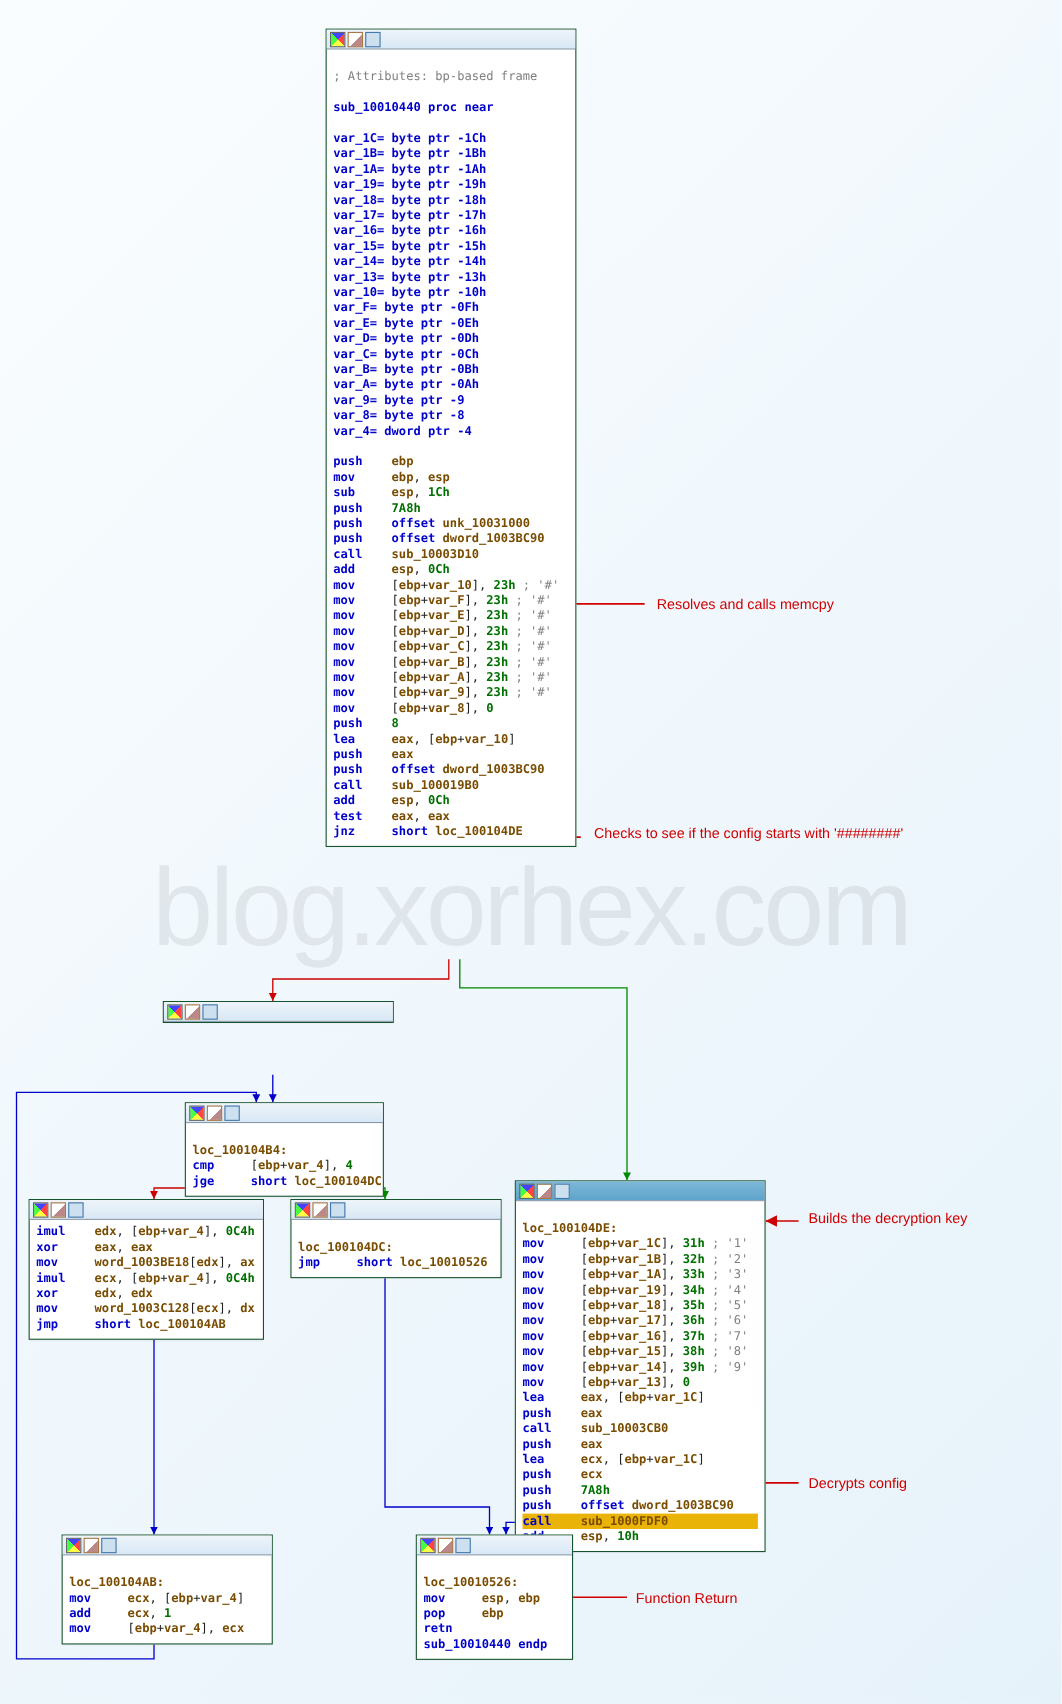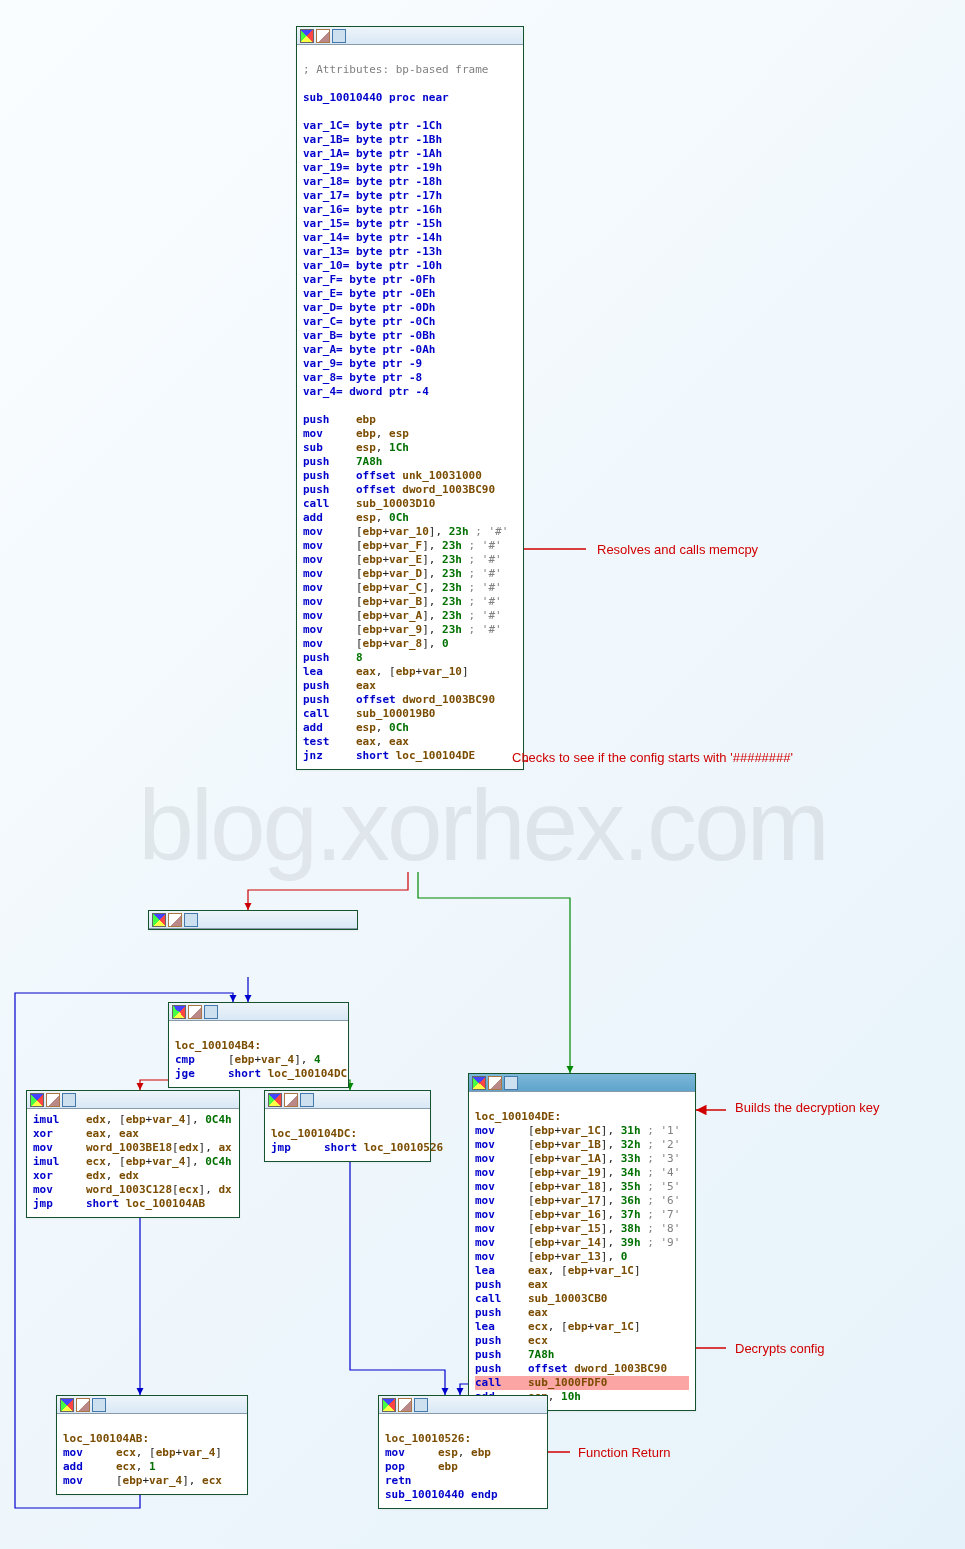--- a/index.html
+++ b/index.html
@@ -71,21 +71,21 @@
   .node .body {
     padding: 4px 6px 6px 6px;
     white-space: pre;
     line-height: 14px;
     color: #222;
   }
   .kw { color: #0000cc; font-weight: bold; }   
   .nm { color: #007000; font-weight: bold; }   
   .sym { color: #7a4c00; font-weight: bold; }  
   .cm { color: #808080; }                       
-  .hl { background: #fca5a5; display:inline-block; width:100%;}
+  .hl { background: #eab308; display:inline-block; width:100%;}
   .annot {
     position: absolute;
     color: #d00000;
     font-family: Arial, sans-serif;
     font-size: 13px;
     z-index: 3;
     line-height: 15px;
   }
 </style>
 </head>
@@ -124,21 +124,21 @@
   <path d="M445 1492 L445 1525 L950 1525 L950 985 L580 985 L580 1073" stroke="#0000cc" fill="none" stroke-width="1.2" opacity="0"></path>
 
   <line x1="474" y1="549" x2="587" y2="549" stroke="#d00000" stroke-width="1.5" marker-end="url(#arR)" transform="rotate(180 530 549)"></line>
   <line x1="456" y1="761" x2="528" y2="761" stroke="#d00000" stroke-width="1.5" marker-end="url(#arR)" transform="rotate(180 492 761)"></line>
   <line x1="696" y1="1110" x2="726" y2="1110" stroke="#d00000" stroke-width="1.5" marker-end="url(#arR)" transform="rotate(180 711 1110)"></line>
   <line x1="636" y1="1348" x2="726" y2="1348" stroke="#d00000" stroke-width="1.5" marker-end="url(#arR)" transform="rotate(180 681 1348)"></line>
   <line x1="510" y1="1452" x2="570" y2="1452" stroke="#d00000" stroke-width="1.5" marker-end="url(#arR)" transform="rotate(180 540 1452)"></line>
 </svg>
 
 <div class="annot" style="top:542px; left:597px;">Resolves and calls memcpy</div>
-<div class="annot" style="top:750px; left:512px;">Checks to see if the config starts with
+<div class="annot" style="top:750px; left:540px;">Checks to see if the config starts with
 '########'</div>
 <div class="annot" style="top:1100px; left:735px;">Builds the
 decryption key</div>
 <div class="annot" style="top:1341px; left:735px;">Decrypts config</div>
 <div class="annot" style="top:1445px; left:578px;">Function Return</div>
 
 <div class="node" style="top:26px; left:296px; width:228px;">
   <div class="titlebar">
     <span class="ticon rgb"></span>
     <span class="ticon pencil"></span>
@@ -225,21 +225,21 @@
   </div>
   <div class="body"><span class="kw">imul    </span><span class="sym">edx</span>, [<span class="sym">ebp</span>+<span class="sym">var_4</span>], <span class="nm">0C4h</span>
 <span class="kw">xor     </span><span class="sym">eax</span>, <span class="sym">eax</span>
 <span class="kw">mov     </span><span class="sym">word_1003BE18</span>[<span class="sym">edx</span>], <span class="sym">ax</span>
 <span class="kw">imul    </span><span class="sym">ecx</span>, [<span class="sym">ebp</span>+<span class="sym">var_4</span>], <span class="nm">0C4h</span>
 <span class="kw">xor     </span><span class="sym">edx</span>, <span class="sym">edx</span>
 <span class="kw">mov     </span><span class="sym">word_1003C128</span>[<span class="sym">ecx</span>], <span class="sym">dx</span>
 <span class="kw">jmp     short </span><span class="sym">loc_100104AB</span></div>
 </div>
 
-<div class="node" style="top:1090px; left:264px; width:167px;">
+<div class="node" style="top:1090px; left:264px; width:192px;">
   <div class="titlebar">
     <span class="ticon rgb"></span>
     <span class="ticon pencil"></span>
     <span class="ticon clip"></span>
   </div>
   <div class="body">
 <span class="sym">loc_100104DC:</span>
 <span class="kw">jmp     short </span><span class="sym">loc_10010526</span></div>
 </div>
 
@@ -279,21 +279,21 @@
     <span class="ticon pencil"></span>
     <span class="ticon clip"></span>
   </div>
   <div class="body">
 <span class="sym">loc_100104AB:</span>
 <span class="kw">mov     </span><span class="sym">ecx</span>, [<span class="sym">ebp</span>+<span class="sym">var_4</span>]
 <span class="kw">add     </span><span class="sym">ecx</span>, <span class="nm">1</span>
 <span class="kw">mov     </span>[<span class="sym">ebp</span>+<span class="sym">var_4</span>], <span class="sym">ecx</span></div>
 </div>
 
-<div class="node" style="top:1395px; left:378px; width:170px;">
+<div class="node" style="top:1395px; left:378px; width:143px;">
   <div class="titlebar">
     <span class="ticon rgb"></span>
     <span class="ticon pencil"></span>
     <span class="ticon clip"></span>
   </div>
   <div class="body">
 <span class="sym">loc_10010526:</span>
 <span class="kw">mov     </span><span class="sym">esp</span>, <span class="sym">ebp</span>
 <span class="kw">pop     </span><span class="sym">ebp</span>
 <span class="kw">retn</span>

